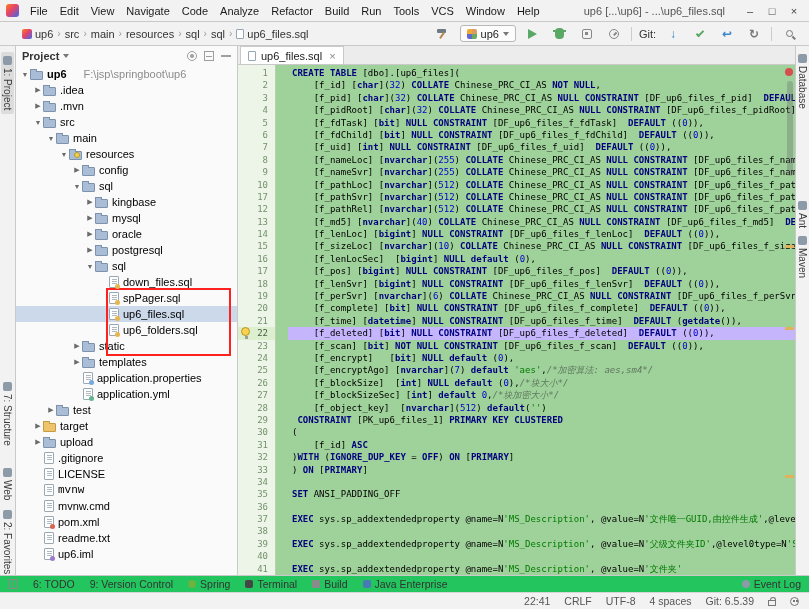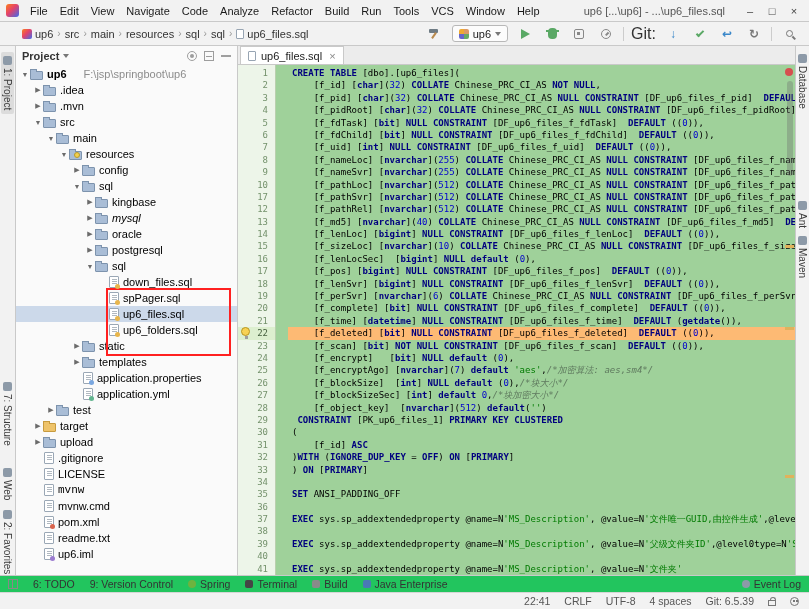--- a/index.html
+++ b/index.html
@@ -38,21 +38,21 @@
   .i-debug::before{content:'';position:absolute;left:-2px;top:2px;width:13px;height:1.5px;background:#5aa865}
   .i-cov{width:10px;height:10px;border:1.5px solid #888;border-radius:2px;position:relative}
   .i-cov::after{content:'';position:absolute;left:2px;top:2px;width:3px;height:3px;background:#888}
   .i-prof{width:10px;height:10px;border:1.5px solid #888;border-radius:50%;position:relative}
   .i-prof::after{content:'';width:4px;height:1.5px;background:#888;position:absolute;left:3px;top:3.5px;transform:rotate(-45deg)}
   .i-txt{font-size:12px;font-weight:bold;line-height:1}
   .blue{color:#3a87c9}.gray{color:#777}
   .i-check{width:8px;height:4px;border-left:2px solid #5aa865;border-bottom:2px solid #5aa865;transform:rotate(-45deg);margin-top:-2px}
   .i-search{width:7px;height:7px;border:1.5px solid #777;border-radius:50%;position:relative}
   .i-search::after{content:'';position:absolute;left:5px;top:6px;width:4px;height:1.5px;background:#777;transform:rotate(45deg)}
-  .git-label{color:#333;font-size:16px}
+  .git-label{color:#333;font-size:11px}
 
   
   .main{flex:1;display:flex;min-height:0}
   .stripe{flex:none;background:#f2f2f2;display:flex;flex-direction:column;align-items:center}
   .stripe.left{width:16px;border-right:1px solid #c9c9c9}
   .stripe.right{width:14px;border-left:1px solid #c9c9c9}
   .stripe-btn{display:flex;flex-direction:column;align-items:center;gap:3px;cursor:default}
   .stripe-ico{width:9px;height:9px;background:#8d9aa8;border-radius:2px;flex:none}
   .stripe-label{writing-mode:vertical-rl;font-size:10px;color:#3c3c3c;white-space:nowrap}
   .stripe.left .stripe-btn:nth-child(1){margin-top:6px}
@@ -100,21 +100,21 @@
   .tabbar{height:19px;flex:none;background:#ececec;border-bottom:1px solid #c9c9c9;display:flex;align-items:flex-end;padding-left:2px}
   .tab{height:18px;background:#fff;border:1px solid #c9c9c9;border-bottom:none;display:flex;align-items:center;padding:0 7px;gap:4px;font-size:11px;color:#222;cursor:default}
   .tab .bc-icon.file{margin-right:1px}
   .tab-close{color:#888;margin-left:3px;font-size:11px}
   .editor-body{flex:1;display:flex;position:relative;min-height:0;background:#9fd19a;overflow:hidden}
   .gutter{width:38px;flex:none;background:#edf5e9;border-right:1px solid #b9cfae;font:9px/12.4px "DejaVu Sans Mono",monospace;color:#74926c;text-align:right;padding-top:2px}
   .ln{height:12.4px;padding-right:7px}
   .ln.current{background:#dcefcf;color:#45603f}
   .code{flex:1;font:9px/12.4px "DejaVu Sans Mono",monospace;color:#000;white-space:pre;overflow:hidden;padding:2px 0 0 16px}
   .code-line{height:12.4px}
-  .code-line.current{background:#fdba74;margin-left:-4px;padding-left:4px}
+  .code-line.current{background:#c4b5fd;margin-left:-4px;padding-left:4px}
   .kw{color:#00007f;font-weight:bold}
   .str{color:#007a00}
   .cmt{color:#5f7a5f;font-style:italic}
   .num{color:#0000cc}
   .bulb{position:absolute;width:9px;height:9px;background:#f7d253;border:1px solid #b99520;border-radius:50%;left:3px;cursor:default}
   .bulb::after{content:'';position:absolute;left:2.5px;top:8px;width:3px;height:3px;background:#9e9e9e}
   .edge{position:absolute;right:0;top:0;width:12px;bottom:0}
   .error-badge{position:absolute;right:2px;top:3px;width:8px;height:8px;border-radius:50%;background:#d64f4f}
   .scroll-thumb{position:absolute;right:2px;top:16px;width:6px;height:95px;background:rgba(110,110,110,.35);border-radius:3px}
   .mark{position:absolute;right:1px;width:9px;height:3px;background:#e0b25c}
@@ -314,21 +314,21 @@
           <div class="tree-row" style="padding-left: 56px;">
             <span class="chev">▼</span>
             <span class="t-icon folder"></span>
             <span class="t-label">sql</span>
           </div>
           <div class="tree-row" style="padding-left: 69px;">
             <span class="chev">▶</span>
             <span class="t-icon folder"></span>
             <span class="t-label">kingbase</span>
           </div>
-          <div class="tree-row" style="padding-left: 69px; font-style: italic;">
+          <div class="tree-row" style="padding-left: 69px;">
             <span class="chev">▶</span>
             <span class="t-icon folder"></span>
             <span class="t-label">mysql</span>
           </div>
           <div class="tree-row" style="padding-left: 69px;">
             <span class="chev">▶</span>
             <span class="t-icon folder"></span>
             <span class="t-label">oracle</span>
           </div>
           <div class="tree-row" style="padding-left: 69px;">

